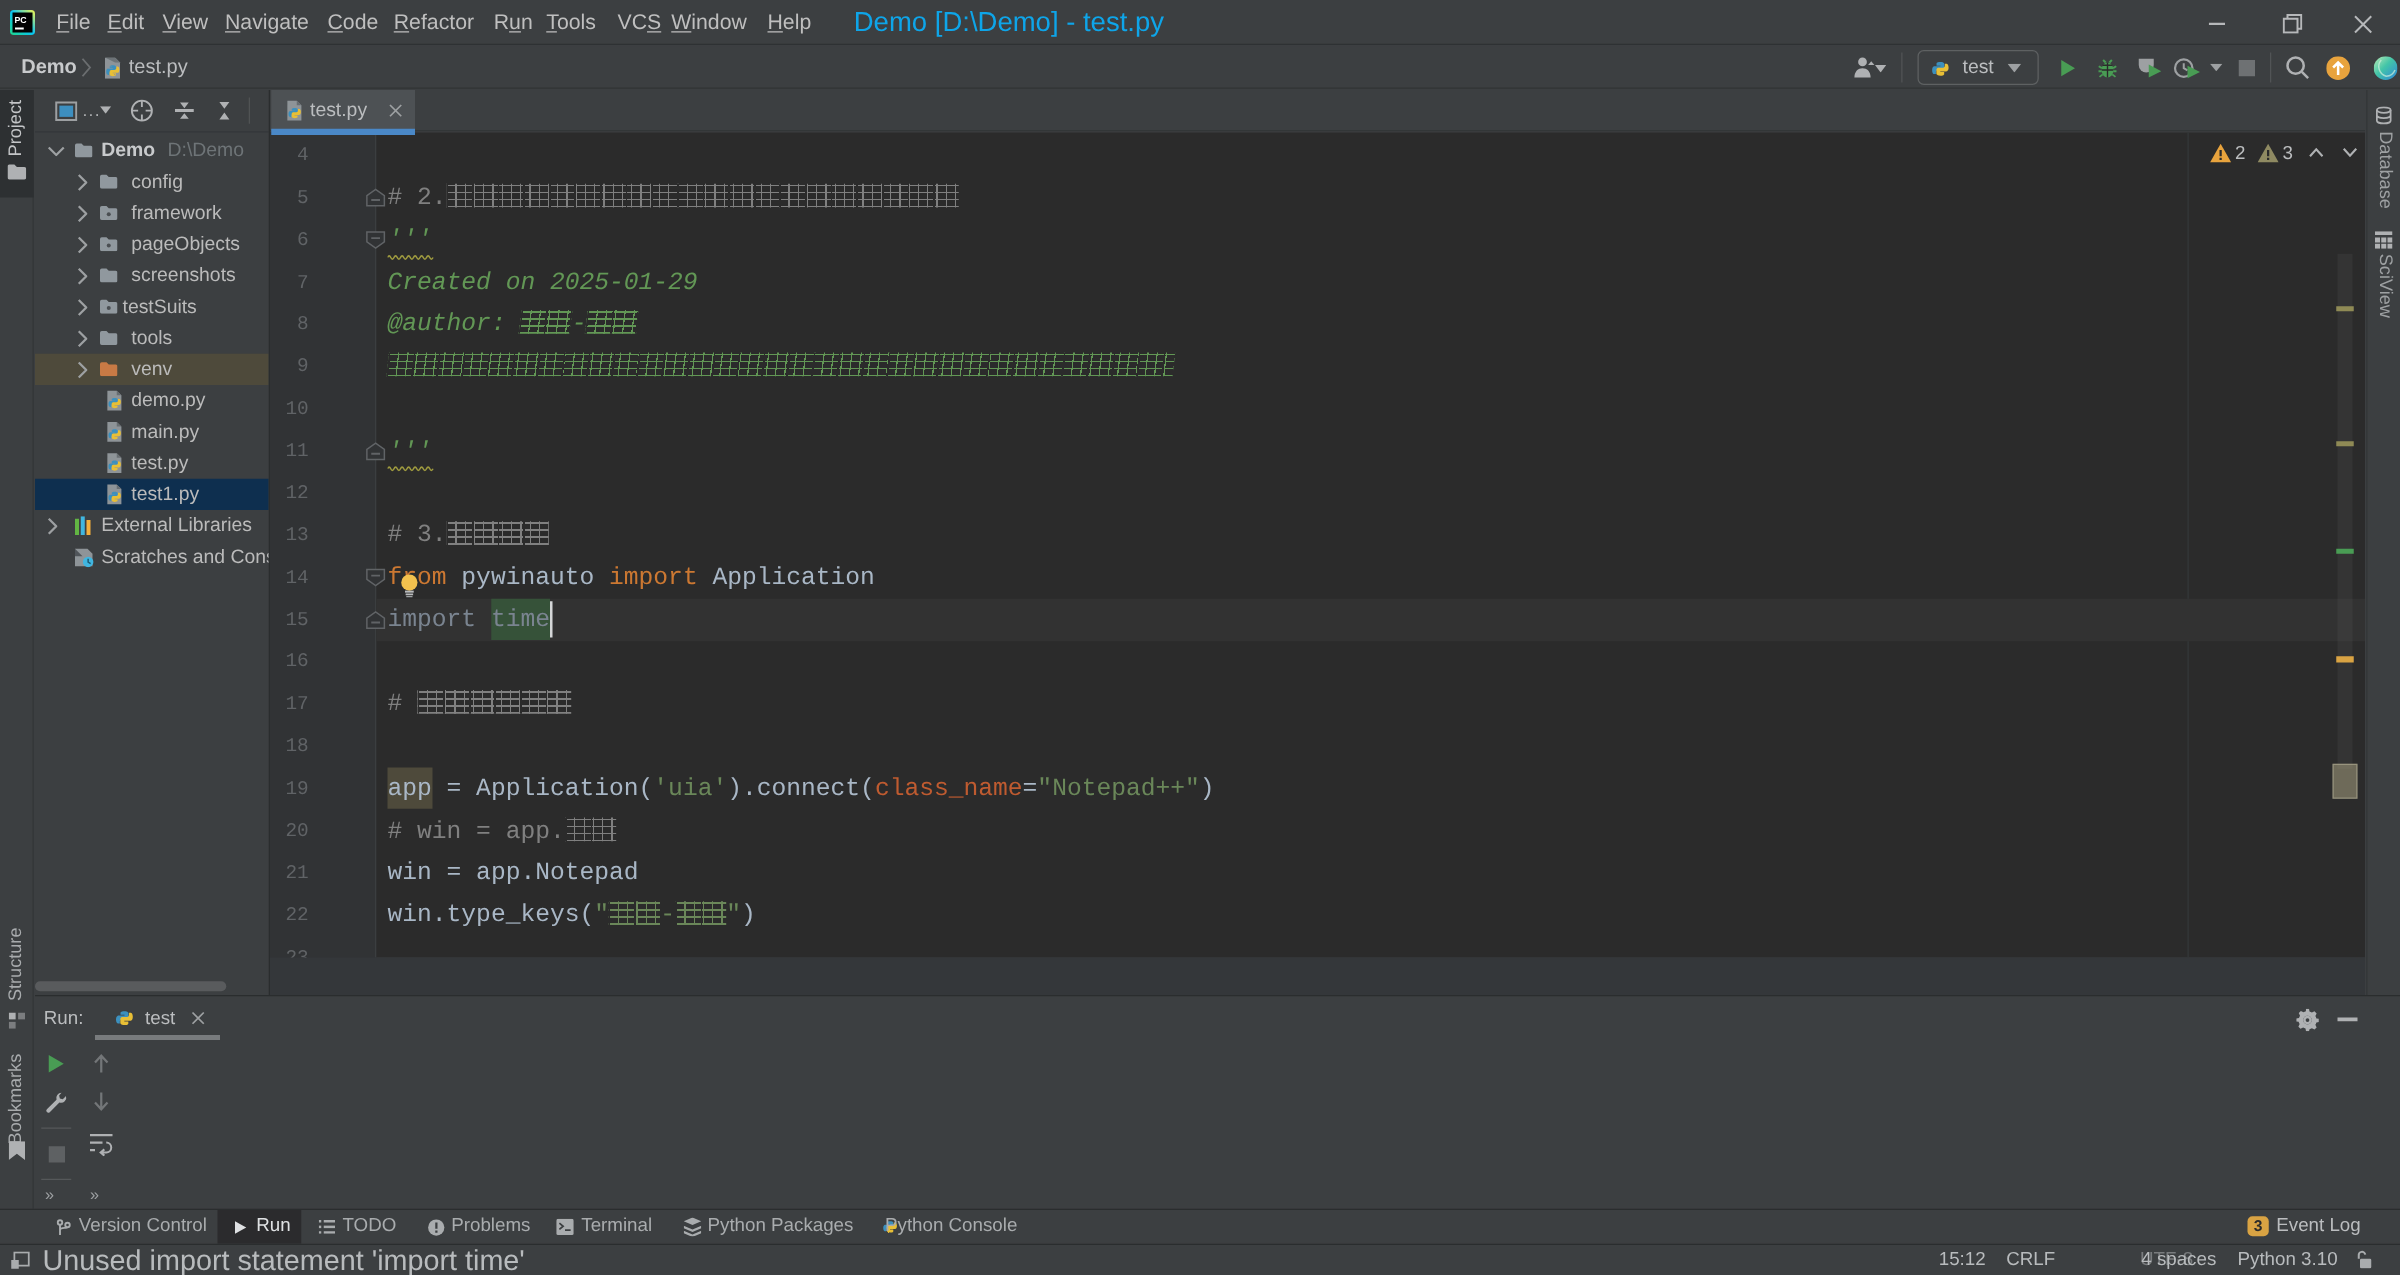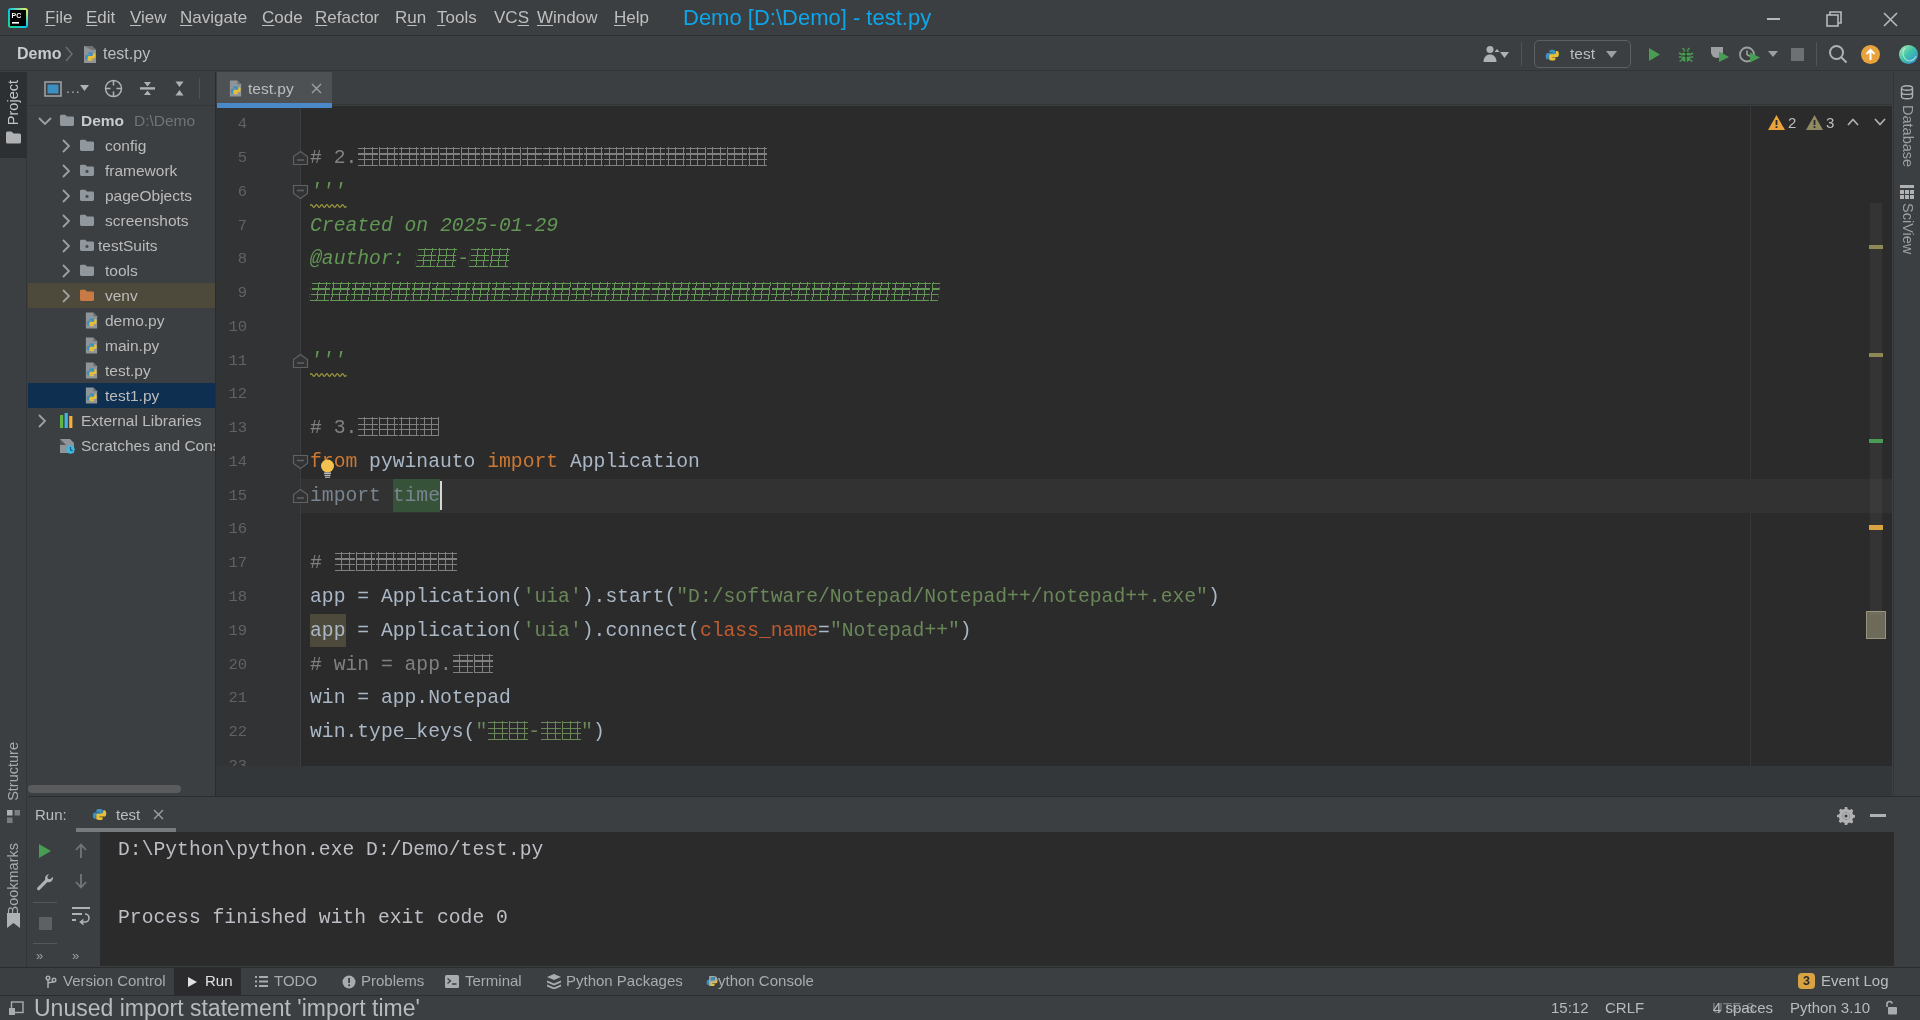--- a/index.html
+++ b/index.html
@@ -394,21 +394,20 @@
  <div class="eline ds" style="top:170px">@author: <span class="cki" style="width:41px"></span>-<span class="cki" style="width:41px"></span></div>
  <div class="eline ds" style="top:204px"><span class="cki" style="width:629px"></span></div>
  <div class="eline ds" style="top:272px">'''</div>
  <svg class="abs" style="left:94px;top:299px" width="38" height="8" viewBox="0 0 38 8">
         <path d="M0 4 Q1.3 1.4 2.6 4 Q3.9 6.6 5.2 4 Q6.5 1.4 7.8 4 Q9.1 6.6 10.4 4 Q11.7 1.4 13.0 4 Q14.3 6.6 15.6 4 Q16.9 1.4 18.2 4 Q19.5 6.6 20.8 4 Q22.1 1.4 23.4 4 Q24.7 6.6 26.0 4 Q27.3 1.4 28.6 4 Q29.9 6.6 31.2 4 Q32.5 1.4 33.8 4 Q35.1 6.6 36.4 4" fill="none" stroke="#9E9A3F" stroke-width="1.3"></path>
       </svg>
  <div class="eline cm" style="top:339px"># 3.<span class="ck" style="width:82px"></span></div>
  <div class="eline" style="top:373px"><span class="kw">from</span> pywinauto <span class="kw">import</span> Application</div>
  <div class="eline un" style="top:407px">import time</div>
  <div class="eline cm" style="top:474px"># <span class="ck" style="width:123px"></span></div>
- <div class="eline" style="top:508px">app = Application(<span class="st">'uia'</span>).start(<span class="st">"D:/software/Notepad/Notepad++/notepad++.exe"</span>)</div>
  <div class="eline" style="top:542px">app = Application(<span class="st">'uia'</span>).connect(<span class="kwa">class_name</span>=<span class="st">"Notepad++"</span>)</div>
  <div class="eline cm" style="top:576px"># win = app.<span class="ck" style="width:41px"></span></div>
  <div class="eline" style="top:609px">win = app.Notepad</div>
  <div class="eline" style="top:643px">win.type_keys(<span class="st">"<span class="ck" style="width:41px"></span>-<span class="ck" style="width:41px"></span>"</span>)</div>
  <svg class="abs" style="left:76px;top:78px" width="17" height="16" viewBox="0 0 17 16">
         <path d="M1.5 14.5 v-8 L8.5 1.5 L15.5 6.5 v8 z" fill="#313335" stroke="#606366" stroke-width="1.2"></path>
         <path d="M5 10 h7" stroke="#606366" stroke-width="1.5"></path>
       </svg>
  <svg class="abs" style="left:76px;top:112px" width="17" height="16" viewBox="0 0 17 16">
         <path d="M1.5 1.5 h14 v8 L8.5 14.5 L1.5 9.5 z" fill="#313335" stroke="#606366" stroke-width="1.2"></path>
@@ -505,24 +504,20 @@
       </svg>
  <svg class="abs" style="left:46px;top:76px" width="14" height="16" viewBox="0 0 14 16" fill="none" stroke="#737678" stroke-width="1.8">
         <path d="M7 1 V14 M2 9 L7 14.5 L12 9"></path>
       </svg>
  <svg class="abs" style="left:43px;top:108px" width="20" height="20" viewBox="0 0 20 20" fill="none" stroke="#AFB1B3" stroke-width="1.8">
         <path d="M1 3 h18 M1 9 h10 M1 15 h4"></path>
         <path d="M14 9 a4 4 0 0 1 0 8 h-4 M12.5 14.5 L9.5 17 L12.5 19.5" stroke-width="1.6"></path>
       </svg>
  <div class="abs" style="left:44px;top:147px;height:24px;line-height:24px;font-size:13px;color:#9DA0A2;letter-spacing:1px">»</div>
 </div>
-<div id="console">
- <div class="abs mono" style="left:18px;top:1px;height:34px;line-height:34px;font-size:19.7px;color:#BCBEC4">D:\Python\python.exe D:/Demo/test.py</div>
- <div class="abs mono" style="left:18px;top:69px;height:34px;line-height:34px;font-size:19.7px;color:#BCBEC4">Process finished with exit code 0</div>
-</div>
 <div id="botbar">
  <svg class="abs" style="left:45px;top:7px" width="12" height="14" viewBox="0 0 12 14" fill="none" stroke="#A9ACAE" stroke-width="1.5">
         <circle cx="3" cy="3" r="1.8"></circle>
         <circle cx="9" cy="5" r="1.8"></circle>
         <path d="M3 5 v8 M3 9 c0 -2.5 6 -1 6 -2.5"></path>
       </svg>
  <div class="bitem" style="left:63px">Version Control</div>
  <div class="abs" style="left:174px;top:0;width:67px;height:27px;background:#2B2B2D"></div>
  <svg class="abs" style="left:187px;top:8px" width="11" height="12" viewBox="0 0 11 12">
         <path d="M1 1 L10 6 L1 11 z" fill="#DFE1E3"></path>

